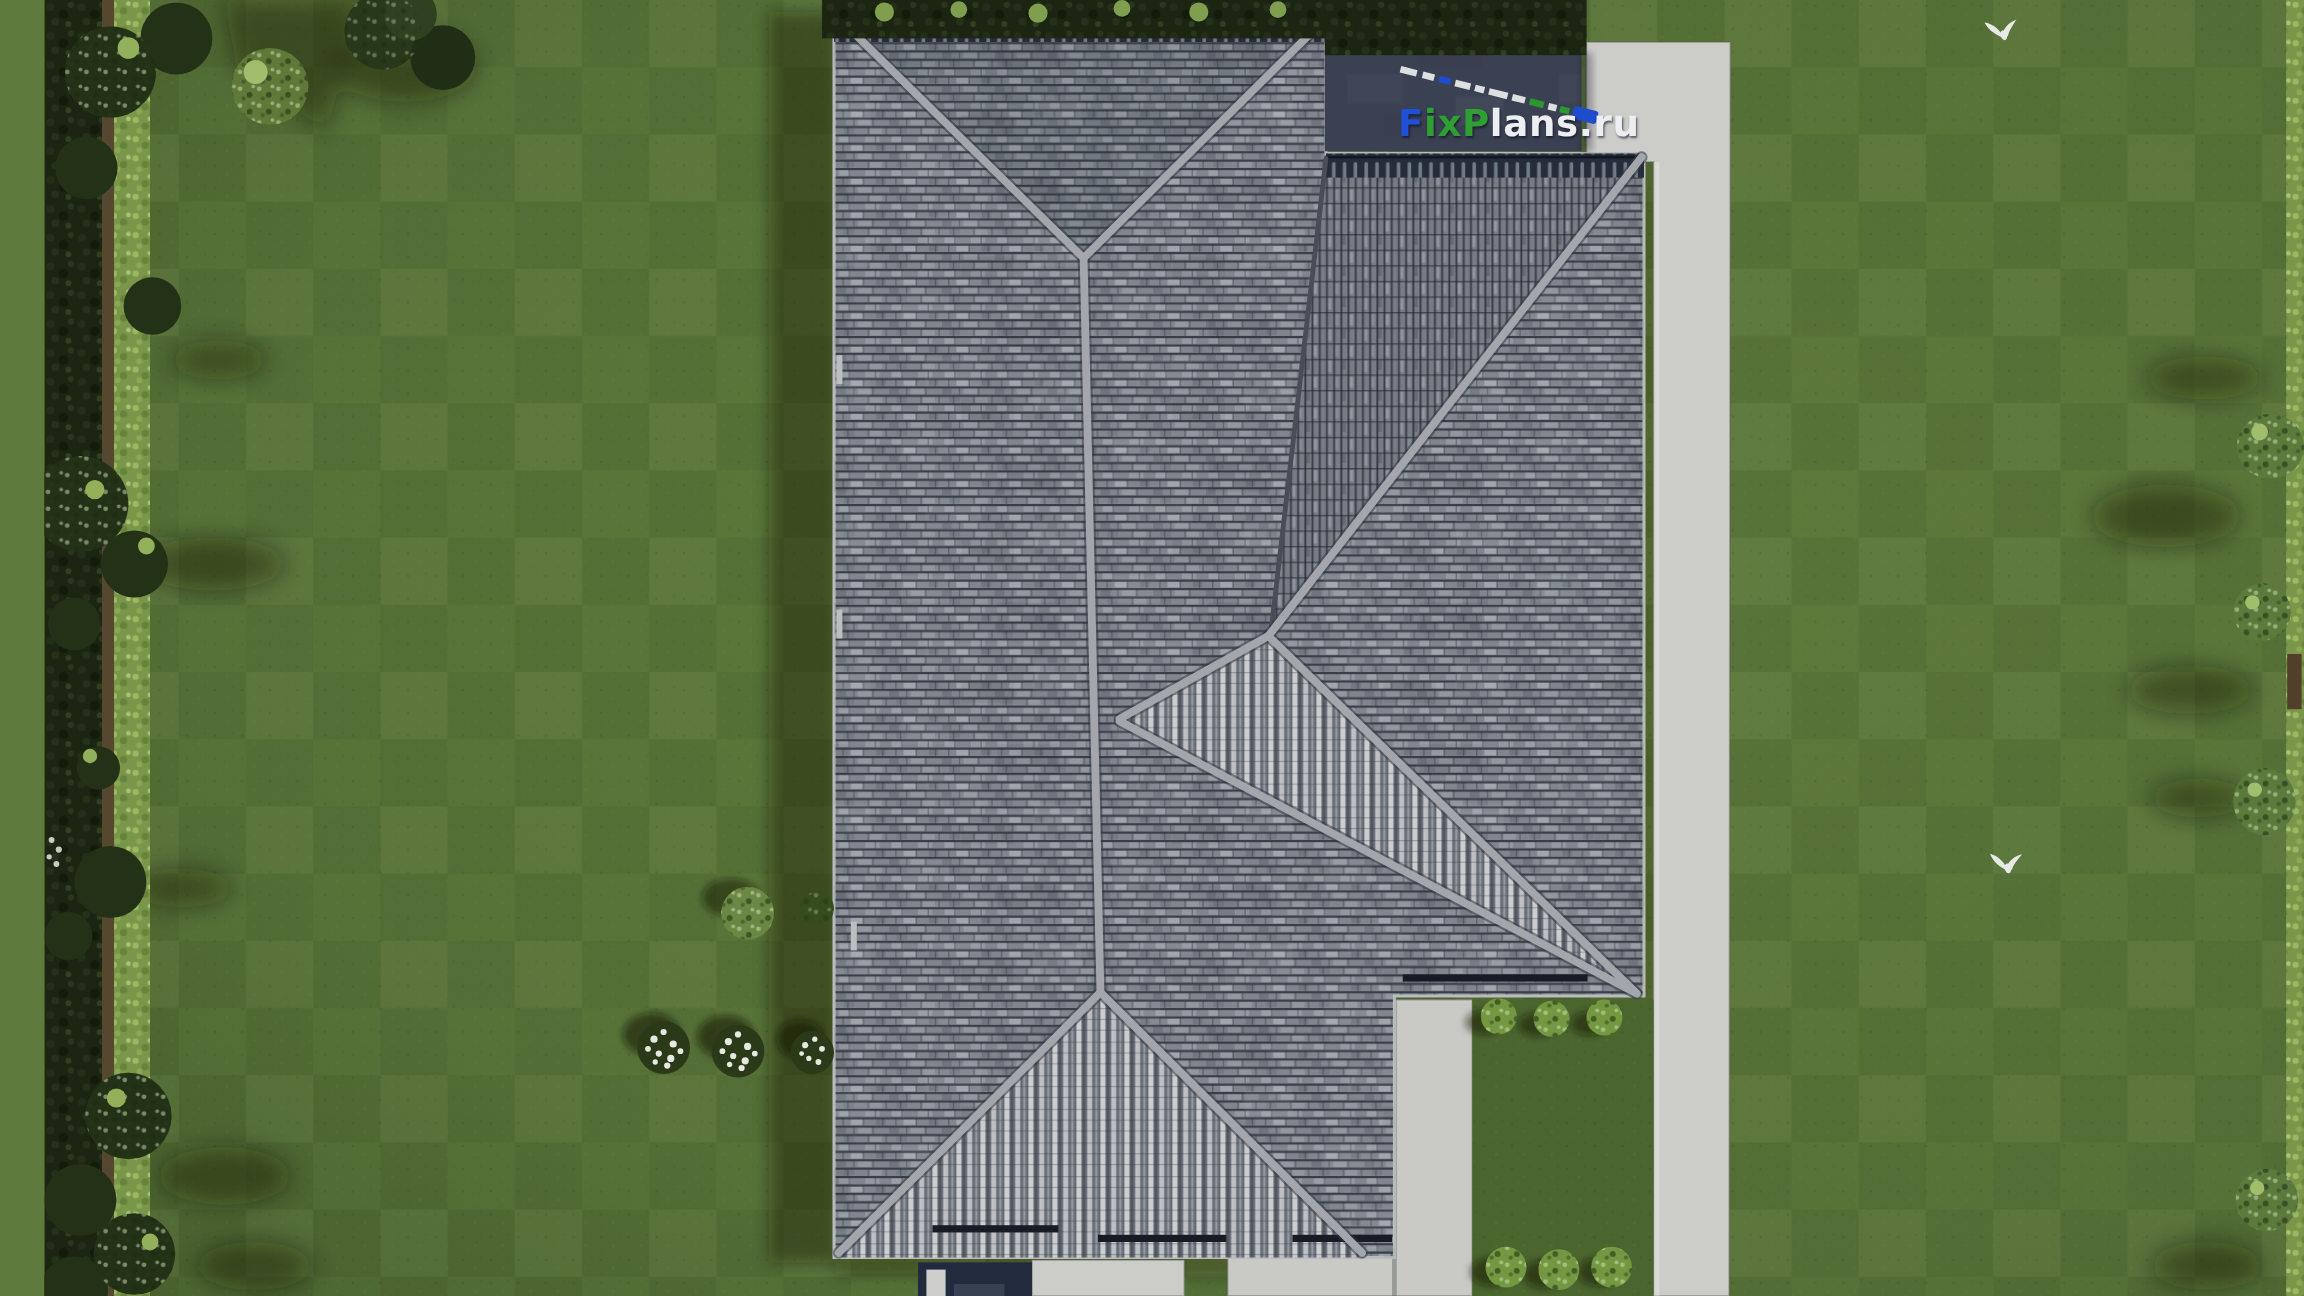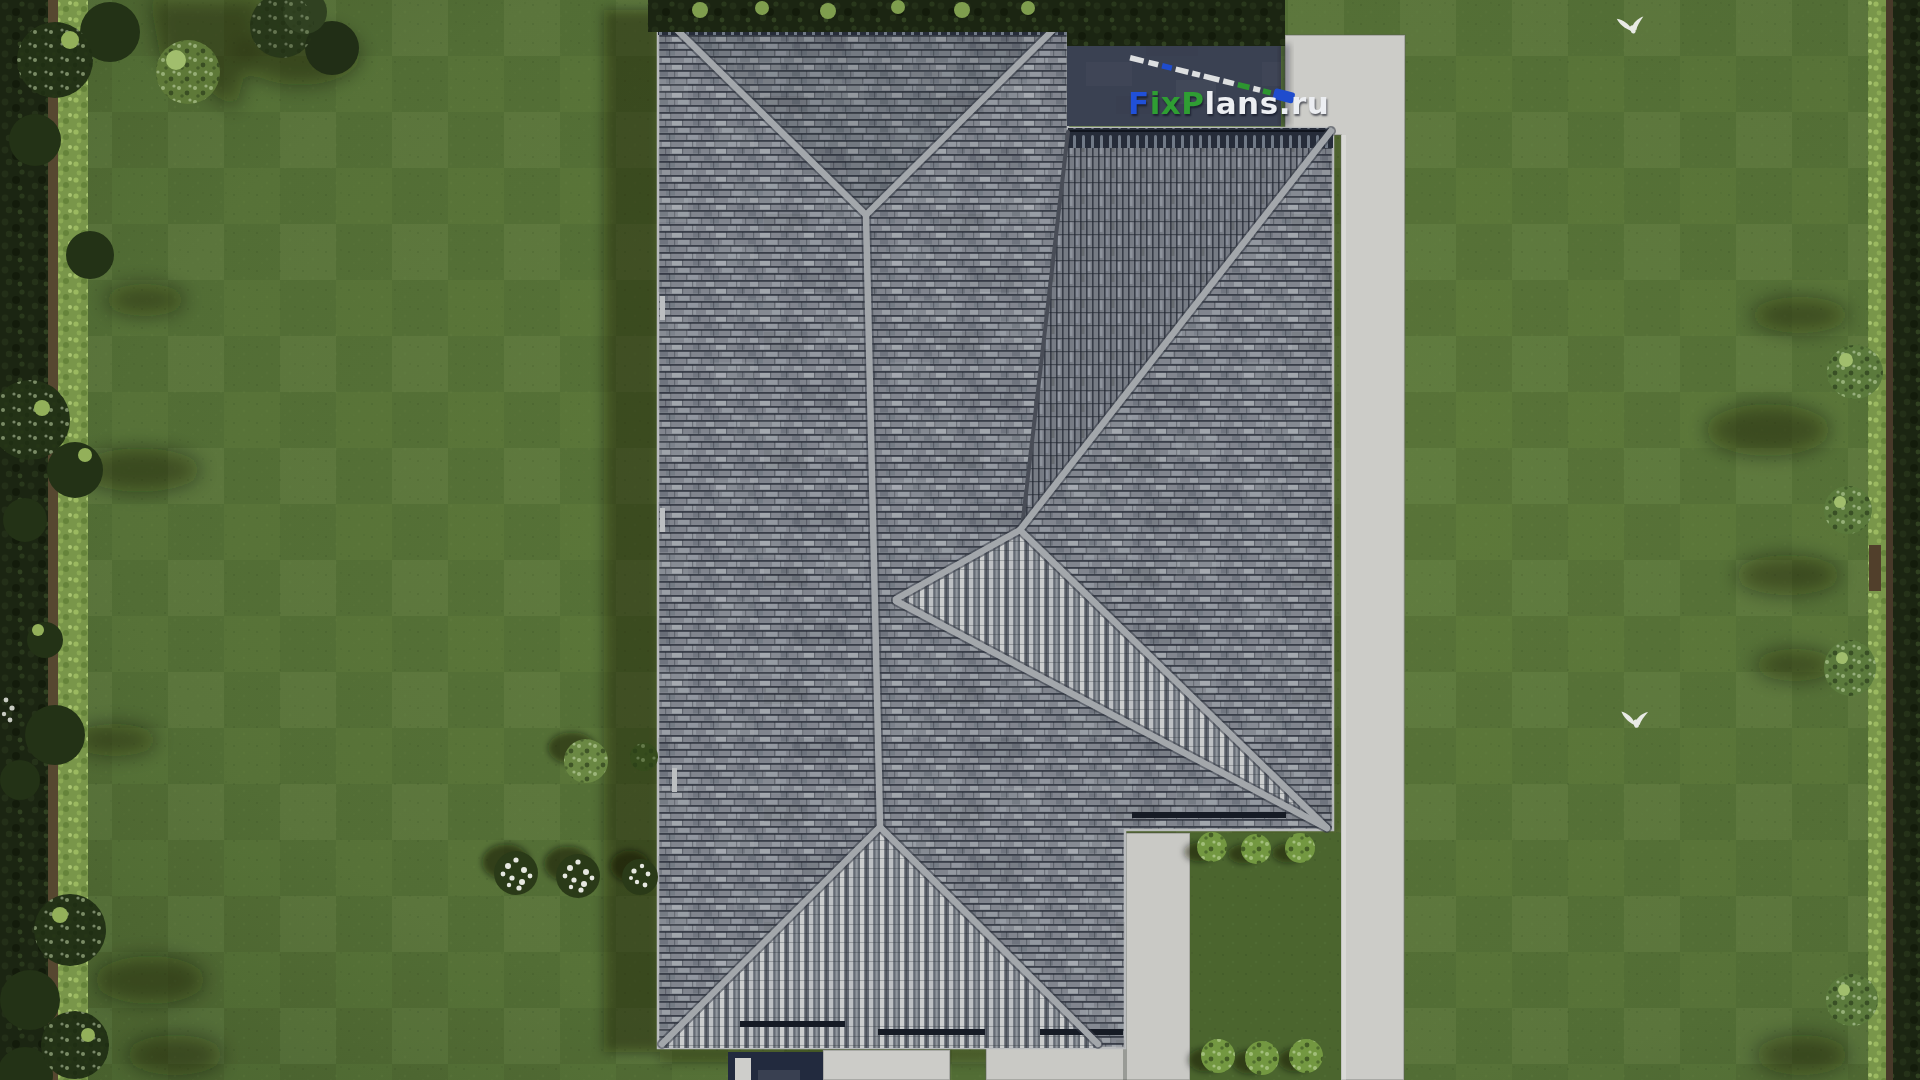--- a/index.html
+++ b/index.html
@@ -1,16 +1,16 @@
 <!DOCTYPE html>
 <html><head>
 <meta charset="utf-8">
 <style>
   html,body{margin:0;padding:0;width:1920px;height:1080px;overflow:hidden;background:#5e7b3d;}
-  #stage{position:relative;width:1734px;height:1080px;font-family:"DejaVu Sans","Liberation Sans",sans-serif;}
+  #stage{position:relative;width:1734px;height:1080px;font-family:"DejaVu Sans","Liberation Sans",sans-serif;margin-left:37px;}
   #stage svg{position:absolute;left:0;top:0;}
   .logo{
     position:absolute;left:1128px;top:88px;width:230px;
     font-family:"DejaVu Sans","Liberation Sans",sans-serif;
     font-size:31px;font-weight:800;letter-spacing:.5px;line-height:1;
     text-shadow:1px 2px 2px rgba(8,12,26,.6);
     user-select:none;white-space:nowrap;
   }
   .logo .c-f{color:#2050d8;}
   .logo .c-ix{color:#2f9e33;}

